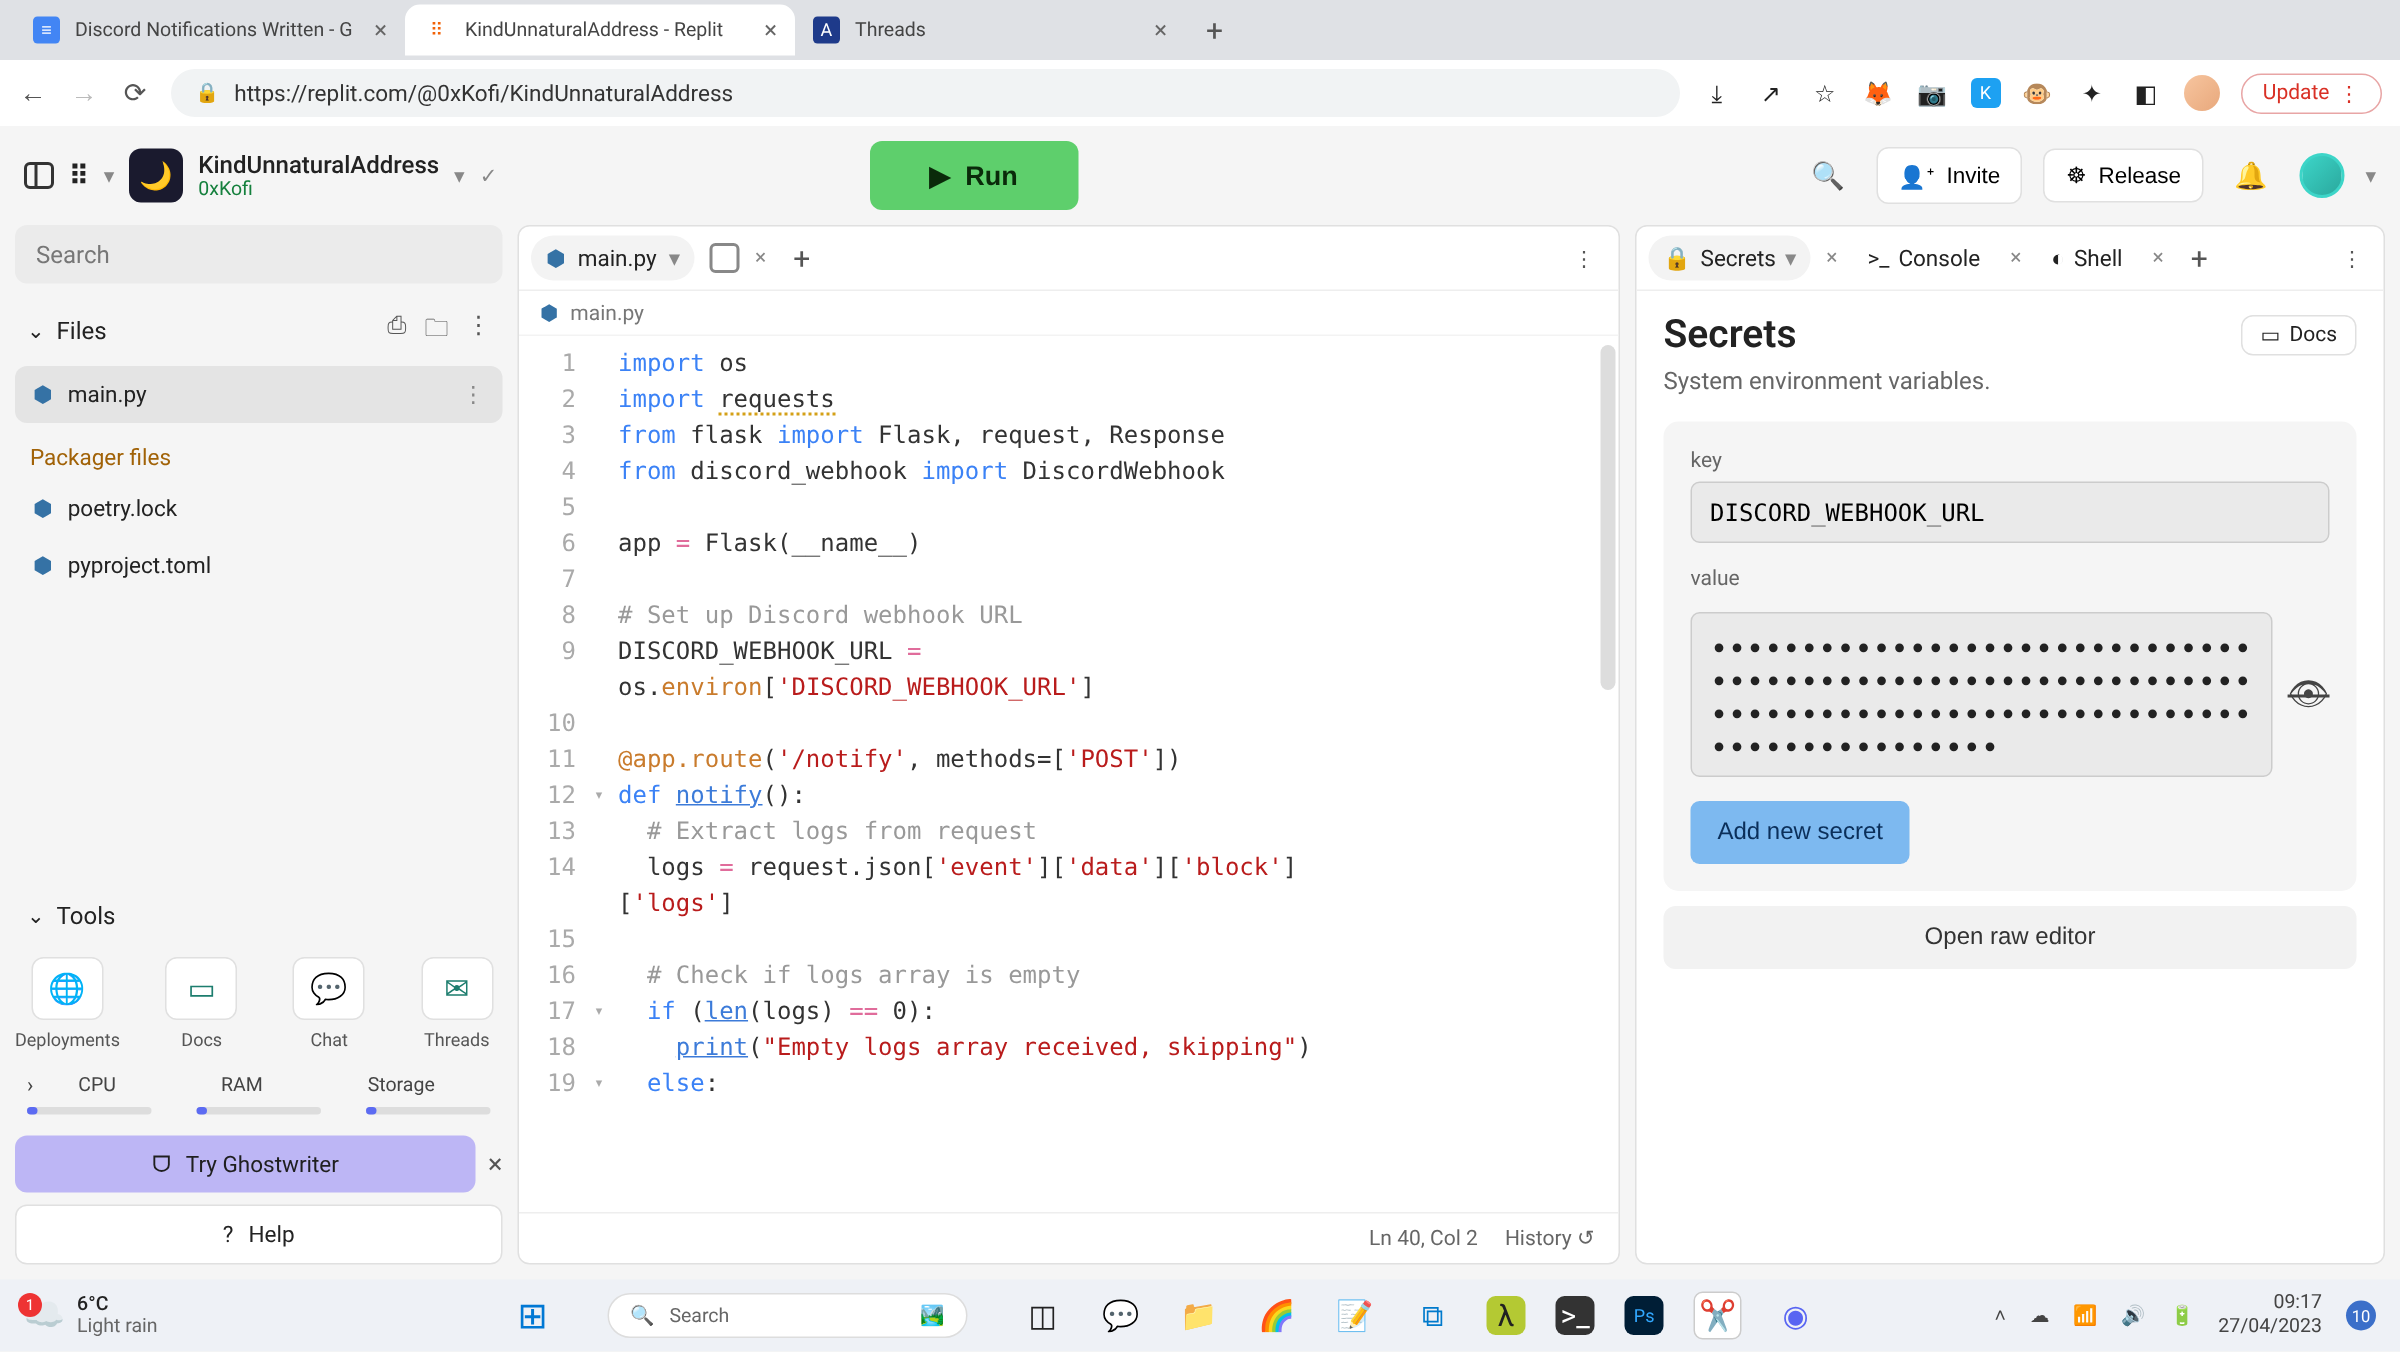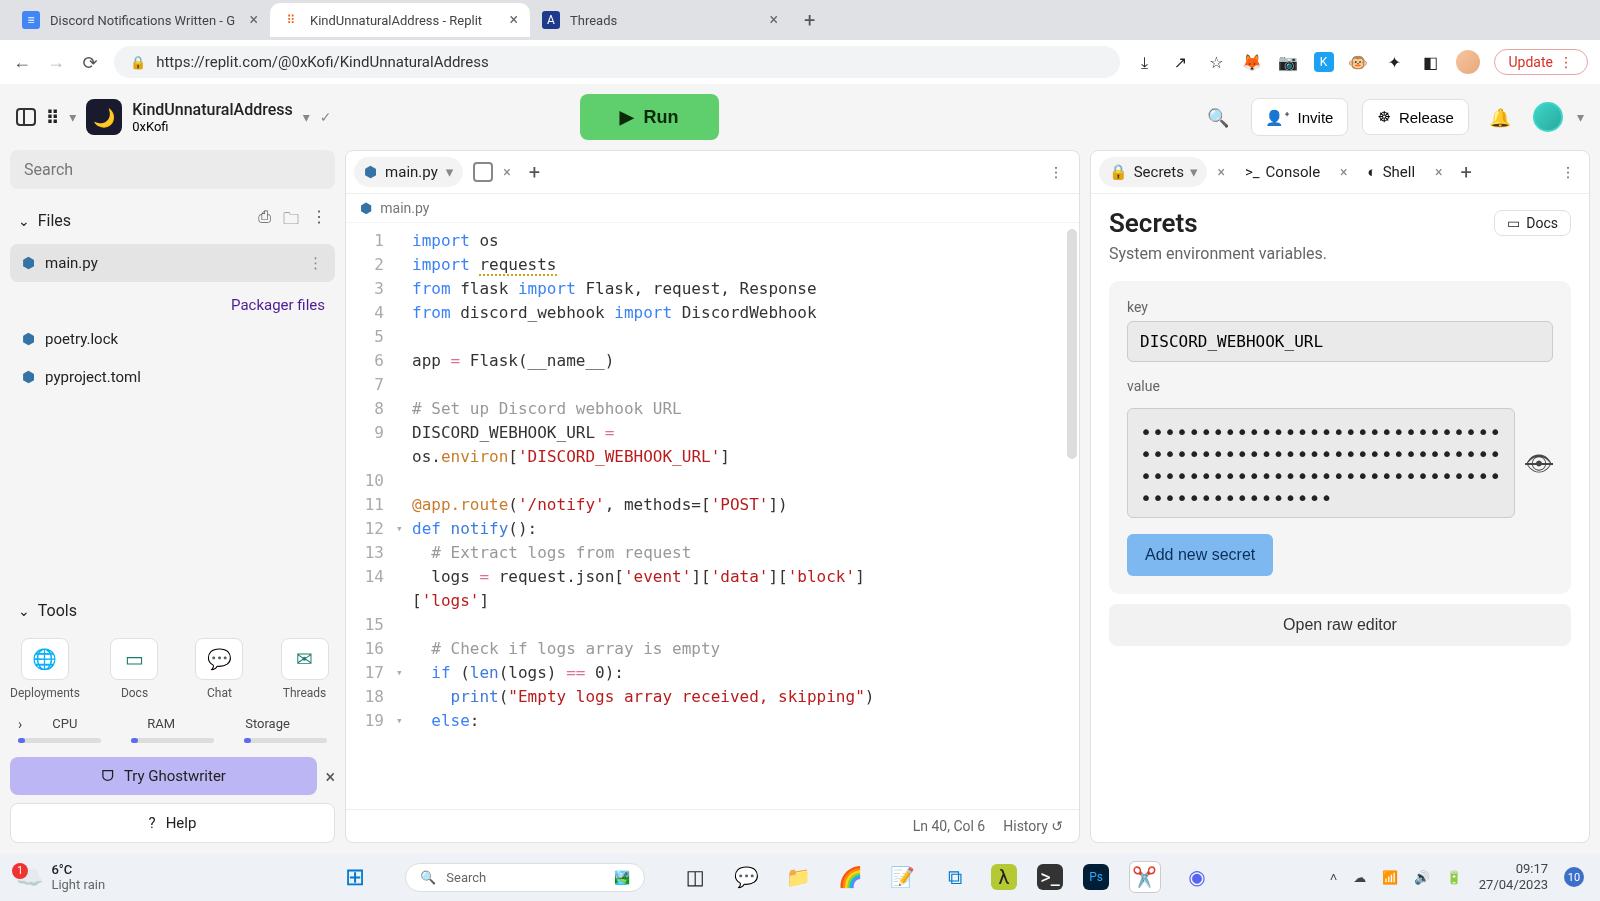--- a/index.html
+++ b/index.html
@@ -29,41 +29,41 @@
   
   .replit-app { background: #f5f5f5; height: calc(100% - 84px - 48px); display: flex; flex-direction: column; }
   .replit-header { display: flex; align-items: center; padding: 10px 16px; gap: 14px; }
   .hdr-left { display: flex; align-items: center; gap: 10px; }
   .panel-toggle { width: 20px; height: 18px; border: 2px solid #333; border-radius: 4px; position: relative; }
   .panel-toggle::before { content: ''; position: absolute; left: 5px; top: 0; bottom: 0; width: 2px; background:#333; }
   .replit-logo { font-weight: bold; font-size: 18px; }
   .proj-logo { width: 36px; height: 36px; border-radius: 8px; background: #1a1a2e; display: flex; align-items: center; justify-content: center; color:#fff; font-size:18px; }
   .proj-info { line-height: 1.2; }
   .proj-name { font-weight: 500; font-size: 16px; }
-  .proj-owner { font-size: 13px; color: #000000; }
+  .proj-owner { font-size: 13px; color: #15803d; }
   .run-btn { background: #5ecf6c; color: #0a2a0a; font-weight: 600; font-size: 18px; padding: 12px 40px; border-radius: 8px; display: flex; align-items: center; gap: 10px; margin: 0 auto; border:none; }
   .hdr-right { display: flex; align-items: center; gap: 14px; margin-left: auto; }
   .hdr-btn { background: #fff; border: 1px solid #e0e0e0; border-radius: 8px; padding: 8px 14px; display: flex; align-items: center; gap: 8px; font-size: 15px; }
   .icon-btn { width: 36px; height: 36px; display: inline-flex; align-items: center; justify-content: center; font-size: 18px; color:#555; }
   .user-avatar { width: 30px; height: 30px; border-radius: 50%; background: linear-gradient(135deg,#3dd5c8,#2aa89d); border: 2px solid #3dd5c8; }
   
   .replit-body { flex: 1; display: flex; gap: 10px; padding: 0 10px 10px; min-height: 0; }
   
   
   .left-panel { width: 325px; display: flex; flex-direction: column; gap: 8px; }
   .search-box { background: #ebebeb; border-radius: 8px; padding: 10px 14px; color: #777; font-size: 16px; }
   .files-section { background: transparent; flex: 1; display: flex; flex-direction: column; min-height:0; }
   .section-header { display: flex; align-items: center; padding: 10px 8px; gap: 8px; font-size: 16px; }
   .section-header .icons { margin-left: auto; display: flex; gap: 12px; color:#555; }
   .chev { font-size: 14px; }
   .file-row { display: flex; align-items: center; gap: 10px; padding: 10px 12px; border-radius: 8px; font-size: 15px; }
   .file-row.selected { background: #e4e4e4; }
   .file-row .dots { margin-left: auto; color:#888; }
   .py-icon { color:#3572A5; }
-  .section-label { padding: 14px 10px 6px; color:#4c1d95; font-size:15px;text-align:right; }
+  .section-label { padding: 14px 10px 6px; color:#a16207; font-size:15px; }
   
   .tools-header { display:flex; align-items:center; gap:8px; padding:10px 8px; font-size:16px; }
   .tools-grid { display:flex; gap:24px; padding:8px 0 12px; }
   .tool { display:flex; flex-direction:column; align-items:center; gap:6px; font-size:12px; color:#555; width:72px; }
   .tool-icon { width:48px; height:42px; background:#fff; border:1px solid #e0e0e0; border-radius:8px; display:flex; align-items:center; justify-content:center; font-size:20px; color:#1d7d6e; }
   
   .resources { padding: 4px 8px; }
   .res-row { display:flex; gap:30px; font-size:13px; color:#444; }
   .res-row .caret { font-size:14px; }
   .meters { display:flex; gap:30px; margin-top:6px; }
@@ -82,21 +82,21 @@
   .etab-close { color:#888; font-size:14px; }
   .etab-add { color:#555; font-size:20px; padding:0 8px; }
   .etab-more { margin-left:auto; color:#555; padding:0 8px; }
   .breadcrumb { padding:6px 14px; font-size:14px; color:#777; display:flex; align-items:center; gap:8px; border-bottom:1px solid #f3f3f3; }
   
   .editor-body { flex:1; display:flex; font-family: 'Menlo','Consolas',monospace; font-size:16px; line-height:24px; overflow:hidden; position:relative; }
   .gutter { width:50px; text-align:right; padding:6px 12px 6px 0; color:#aaa; user-select:none; }
   .fold-gutter { width:16px; padding:6px 0; color:#aaa; font-size:11px; }
   .code { flex:1; padding:6px 0; white-space:pre; color:#333; overflow:hidden; }
   .kw { color:#3b82f6; }
-  .fn { color:#3c7bd9; }
+  .fn { color:#3c7bd9;text-decoration:underline; }
   .str { color:#b91c1c; }
   .cm { color:#999; }
   .op { color:#e06c9b; }
   .attr { color:#c97b2c; }
   .squiggle { border-bottom:2px dotted #d4a017; }
   .scrollthumb { position:absolute; right:2px; top:6px; width:10px; height:230px; background:#ddd; border-radius:5px; }
   
   .editor-status { border-top:1px solid #eee; padding:8px 16px; display:flex; justify-content:flex-end; gap:18px; font-size:14px; color:#666; align-items:center; }
   
   
@@ -312,21 +312,21 @@
         <span class="py-icon">⬢</span>
         <span>main.py</span>
       </div>
       <div class="editor-body">
         <div class="gutter" id="gutter">1<br>2<br>3<br>4<br>5<br>6<br>7<br>8<br>9<br>&nbsp;<br>10<br>11<br>12<br>13<br>14<br>&nbsp;<br>15<br>16<br>17<br>18<br>19<br></div>
         <div class="fold-gutter" id="fold-gutter">&nbsp;<br>&nbsp;<br>&nbsp;<br>&nbsp;<br>&nbsp;<br>&nbsp;<br>&nbsp;<br>&nbsp;<br>&nbsp;<br>&nbsp;<br>&nbsp;<br>&nbsp;<br>▾<br>&nbsp;<br>&nbsp;<br>&nbsp;<br>&nbsp;<br>&nbsp;<br>▾<br>&nbsp;<br>▾<br></div>
         <div class="code" id="code"><span class="kw">import</span> os<br><span class="kw">import</span> <span class="squiggle">requests</span><br><span class="kw">from</span> flask <span class="kw">import</span> Flask, request, Response<br><span class="kw">from</span> discord_webhook <span class="kw">import</span> DiscordWebhook<br><br>app <span class="op">=</span> Flask(__name__)<br><br><span class="cm"># Set up Discord webhook URL</span><br>DISCORD_WEBHOOK_URL <span class="op">=</span> <br>os.<span class="attr">environ</span>[<span class="str">'DISCORD_WEBHOOK_URL'</span>]<br><br><span class="attr">@app.route</span>(<span class="str">'/notify'</span>, methods=[<span class="str">'POST'</span>])<br><span class="kw">def</span> <span class="fn">notify</span>():<br>  <span class="cm"># Extract logs from request</span><br>  logs <span class="op">=</span> request.json[<span class="str">'event'</span>][<span class="str">'data'</span>][<span class="str">'block'</span>]<br>[<span class="str">'logs'</span>]<br><br>  <span class="cm"># Check if logs array is empty</span><br>  <span class="kw">if</span> (<span class="fn">len</span>(logs) <span class="op">==</span> 0):<br>    <span class="fn">print</span>(<span class="str">"Empty logs array received, skipping"</span>)<br>  <span class="kw">else</span>:<br></div>
         <div class="scrollthumb"></div>
       </div>
       <div class="editor-status">
-        <span>Ln 40, Col 6</span>
+        <span>Ln 40, Col 2</span>
         <span><span>History</span> ↺</span>
       </div>
     </div>
 
     <div class="right-panel">
       <div class="rtabs">
         <div class="rtab active">
           <span>🔒</span>
           <span>Secrets</span>
           <span style="color:#888">▾</span>

